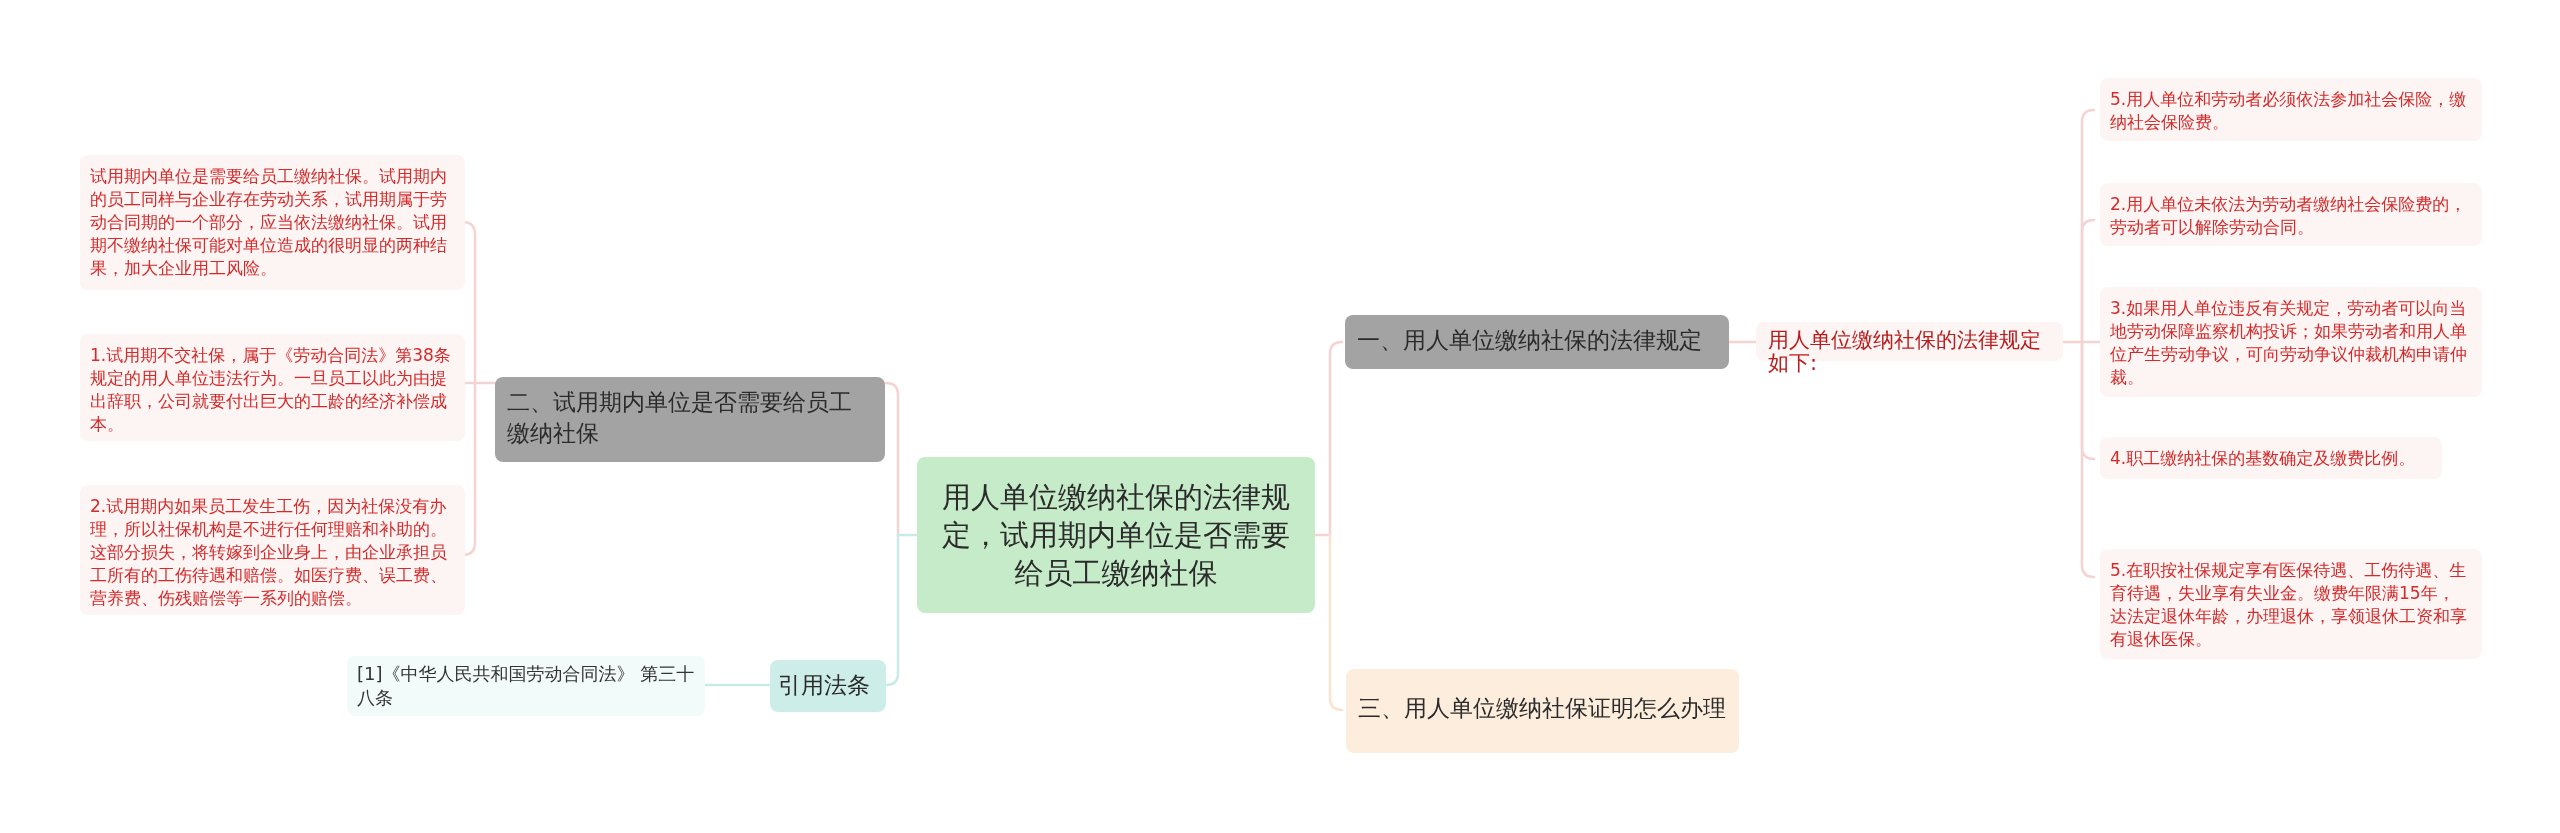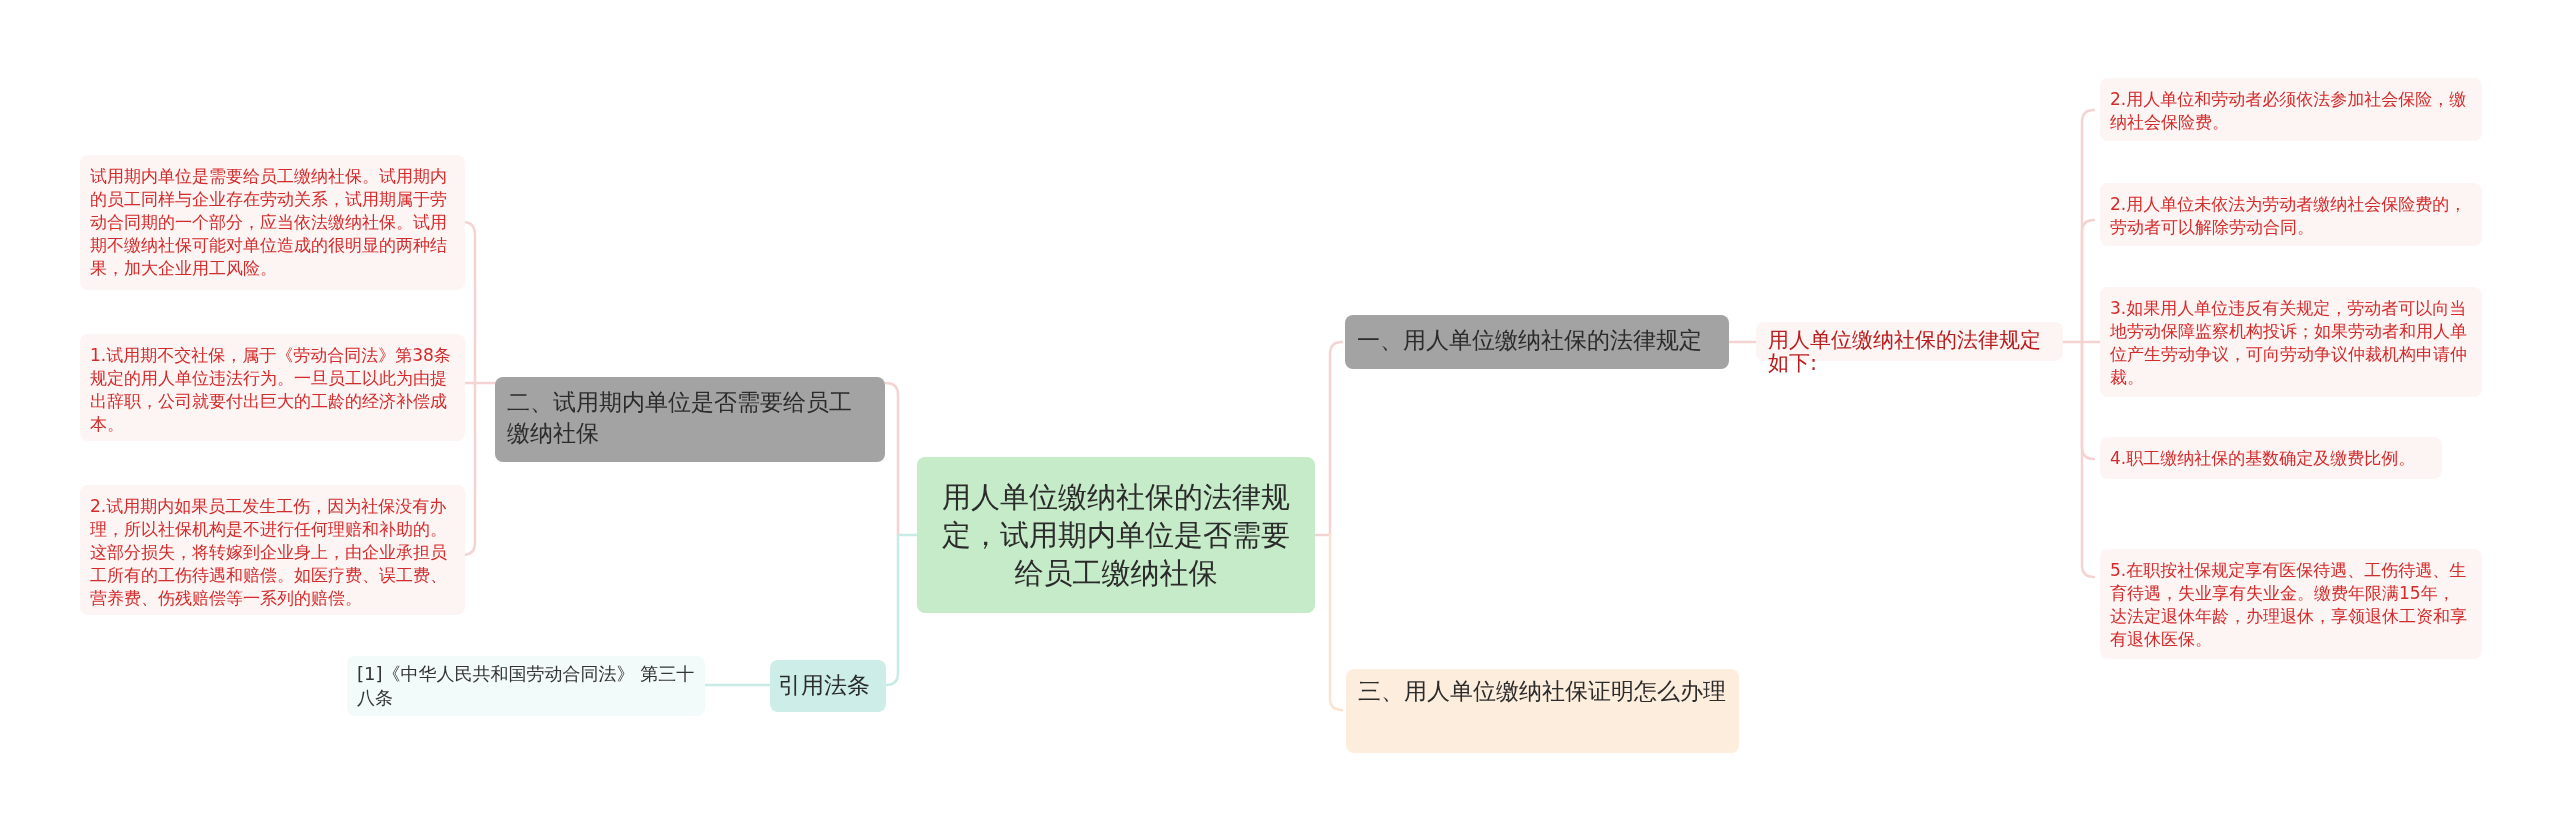--- a/index.html
+++ b/index.html
@@ -7,21 +7,21 @@
     width:2560px; height:833px; position:relative; overflow:hidden;
     background:#ffffff;
     font-family:"DejaVu Sans","Liberation Sans",sans-serif;
   }
   .node { position:absolute; box-sizing:border-box; border-radius:8px; }
   .leaf-red {
     background:#fdf4f4; color:#d42a2a; font-size:17px; line-height:23px;
     padding:10px 12px 10px 10px; border-radius:8px;
   }
   .branch-pink { background:#a3a3a3; color:#2b2b2b; font-size:23px; line-height:31px; padding:10px 12px; }
-  .branch-peach { background:#fdeddd; color:#2b2b2b; font-size:23px; line-height:31px; padding:7px 12px; }
+  .branch-peach { background:#fdeddd; color:#2b2b2b; font-size:23px; line-height:31px; padding:24px 12px; }
   .branch-teal { background:#cdeee8; color:#2b2b2b; font-size:23px; line-height:31px; padding:10px 12px; text-align:left; }
   .root {
     background:#c6ebc9; color:#2b2b2b; font-size:29px; line-height:38px;
     padding:14px 12px; text-align:center; display:flex; align-items:center; justify-content:center;
   }
   .cite-leaf { background:#f3fafa; color:#333; font-size:18px; line-height:24px; padding:10px 12px; }
   .sub-label { background:#fdf4f4; color:#b91c1c; font-size:21px; line-height:23px; padding:7px 12px; }
   svg.links { position:absolute; left:0; top:0; width:2560px; height:833px; pointer-events:none; }
 </style>
 </head>
@@ -82,21 +82,21 @@
 </div>
 
 <div class="node branch-pink" style="left:1345px; top:315px; width:384px; height:54px;">
   <span>一、用人单位缴纳社保的法律规定</span>
 </div>
 <div class="node sub-label" style="left:1756px; top:322px; width:307px; height:39px;">
   <span>用人单位缴纳社保的法律规定如下:</span>
 </div>
 
 <div class="node leaf-red" style="left:2100px; top:78px; width:382px; height:63px;">
-  <span>2.用人单位和劳动者必须依法参加社会保险，缴纳社会保险费。</span>
+  <span>5.用人单位和劳动者必须依法参加社会保险，缴纳社会保险费。</span>
 </div>
 <div class="node leaf-red" style="left:2100px; top:183px; width:382px; height:63px;">
   <span>2.用人单位未依法为劳动者缴纳社会保险费的，劳动者可以解除劳动合同。</span>
 </div>
 <div class="node leaf-red" style="left:2100px; top:287px; width:382px; height:110px;">
   <span>3.如果用人单位违反有关规定，劳动者可以向当地劳动保障监察机构投诉；如果劳动者和用人单位产生劳动争议，可向劳动争议仲裁机构申请仲裁。</span>
 </div>
 <div class="node leaf-red" style="left:2100px; top:437px; width:342px; height:42px;">
   <span>4.职工缴纳社保的基数确定及缴费比例。</span>
 </div>

